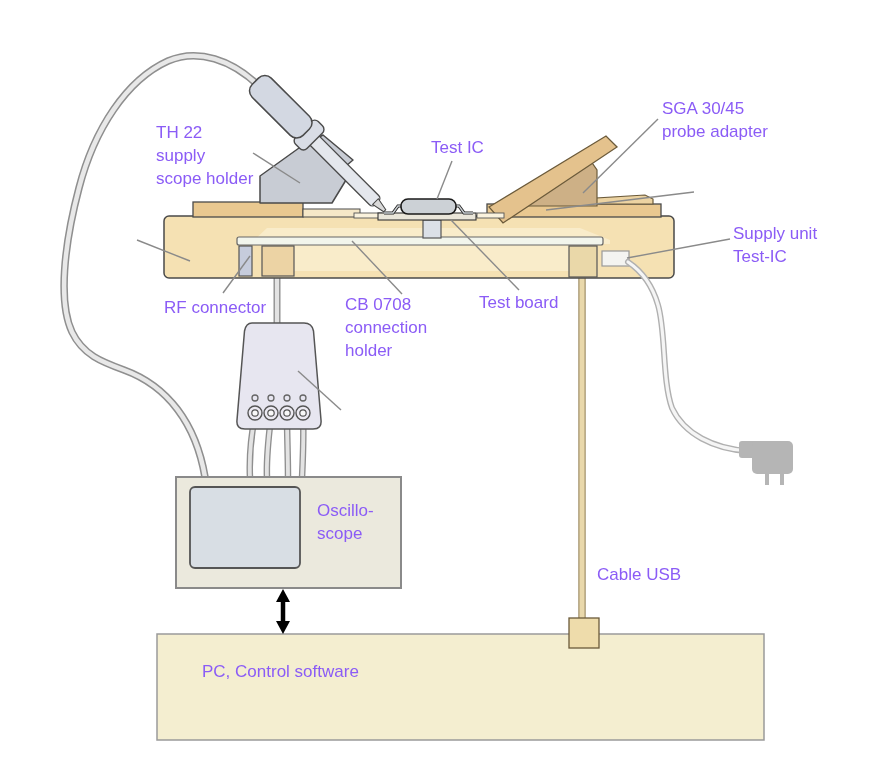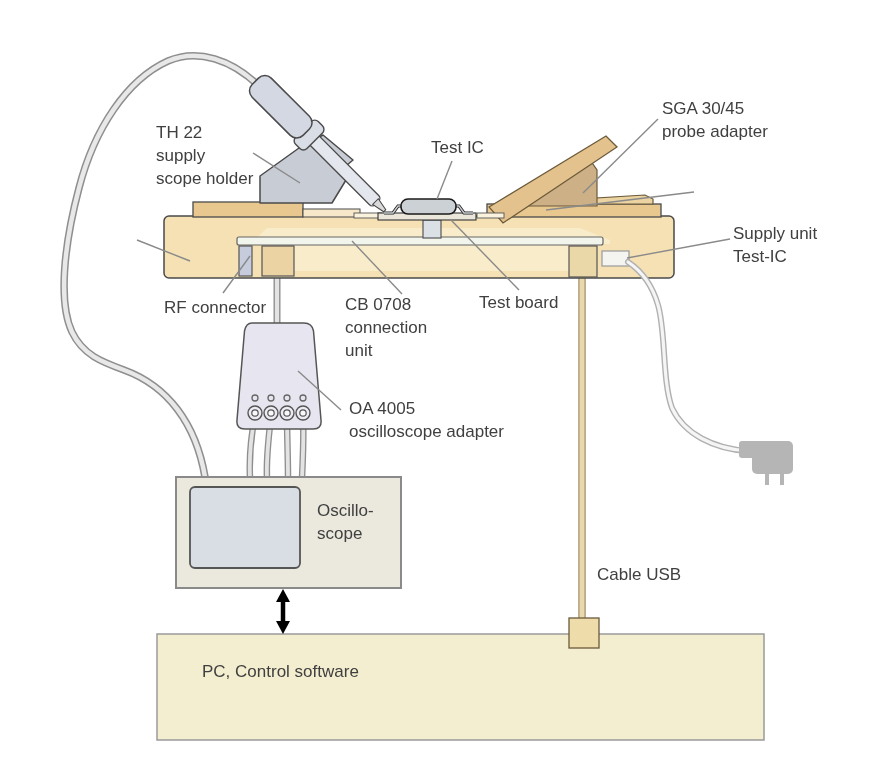--- a/index.html
+++ b/index.html
@@ -1,19 +1,19 @@
 <!DOCTYPE html>
 <html><head>
 <meta charset="utf-8">
 <style>
   html,body{margin:0;padding:0;background:#ffffff;}
   #stage{position:relative;width:886px;height:781px;background:#ffffff;overflow:hidden;
          font-family:"Liberation Sans",sans-serif;}
   #drawing{position:absolute;left:0;top:0;}
-  .lbl{position:absolute;font:17px/23px "Liberation Sans",sans-serif;color:#404040;white-space:nowrap;}
+  .lbl{position:absolute;font:17px/23px "Liberation Sans",sans-serif;color:#8b5cf6;white-space:nowrap;}
 </style>
 </head>
 <body>
 
 <div id="stage">
 
 <svg id="drawing" width="886" height="781" viewBox="0 0 886 781">
 
   <g>
     <rect x="157" y="634" width="607" height="106" fill="#f4eed0" stroke="#9a9a9a" stroke-width="1.5"></rect>
@@ -172,33 +172,29 @@
 <div class="lbl" style="left:662px;top:97px">
   <div>SGA 30/45</div>
   <div>probe adapter</div>
 </div>
 <div class="lbl" style="left:164px;top:296px">
   <div>RF connector</div>
 </div>
 <div class="lbl" style="left:345px;top:293px">
   <div>CB 0708</div>
   <div>connection</div>
-  <div>unit</div>
+  <div>holder</div>
 </div>
 <div class="lbl" style="left:479px;top:291px">
   <div>Test board</div>
 </div>
 <div class="lbl" style="left:733px;top:222px">
   <div>Supply unit</div>
   <div>Test-IC</div>
 </div>
-<div class="lbl" style="left:349px;top:397px">
-  <div>OA 4005</div>
-  <div>oscilloscope adapter</div>
-</div>
 <div class="lbl" style="left:597px;top:563px">
   <div>Cable USB</div>
 </div>
 <div class="lbl" style="left:317px;top:499px">
   <div>Oscillo-</div>
   <div>scope</div>
 </div>
 <div class="lbl" style="left:202px;top:660px">
   <div>PC, Control software</div>
 </div>

